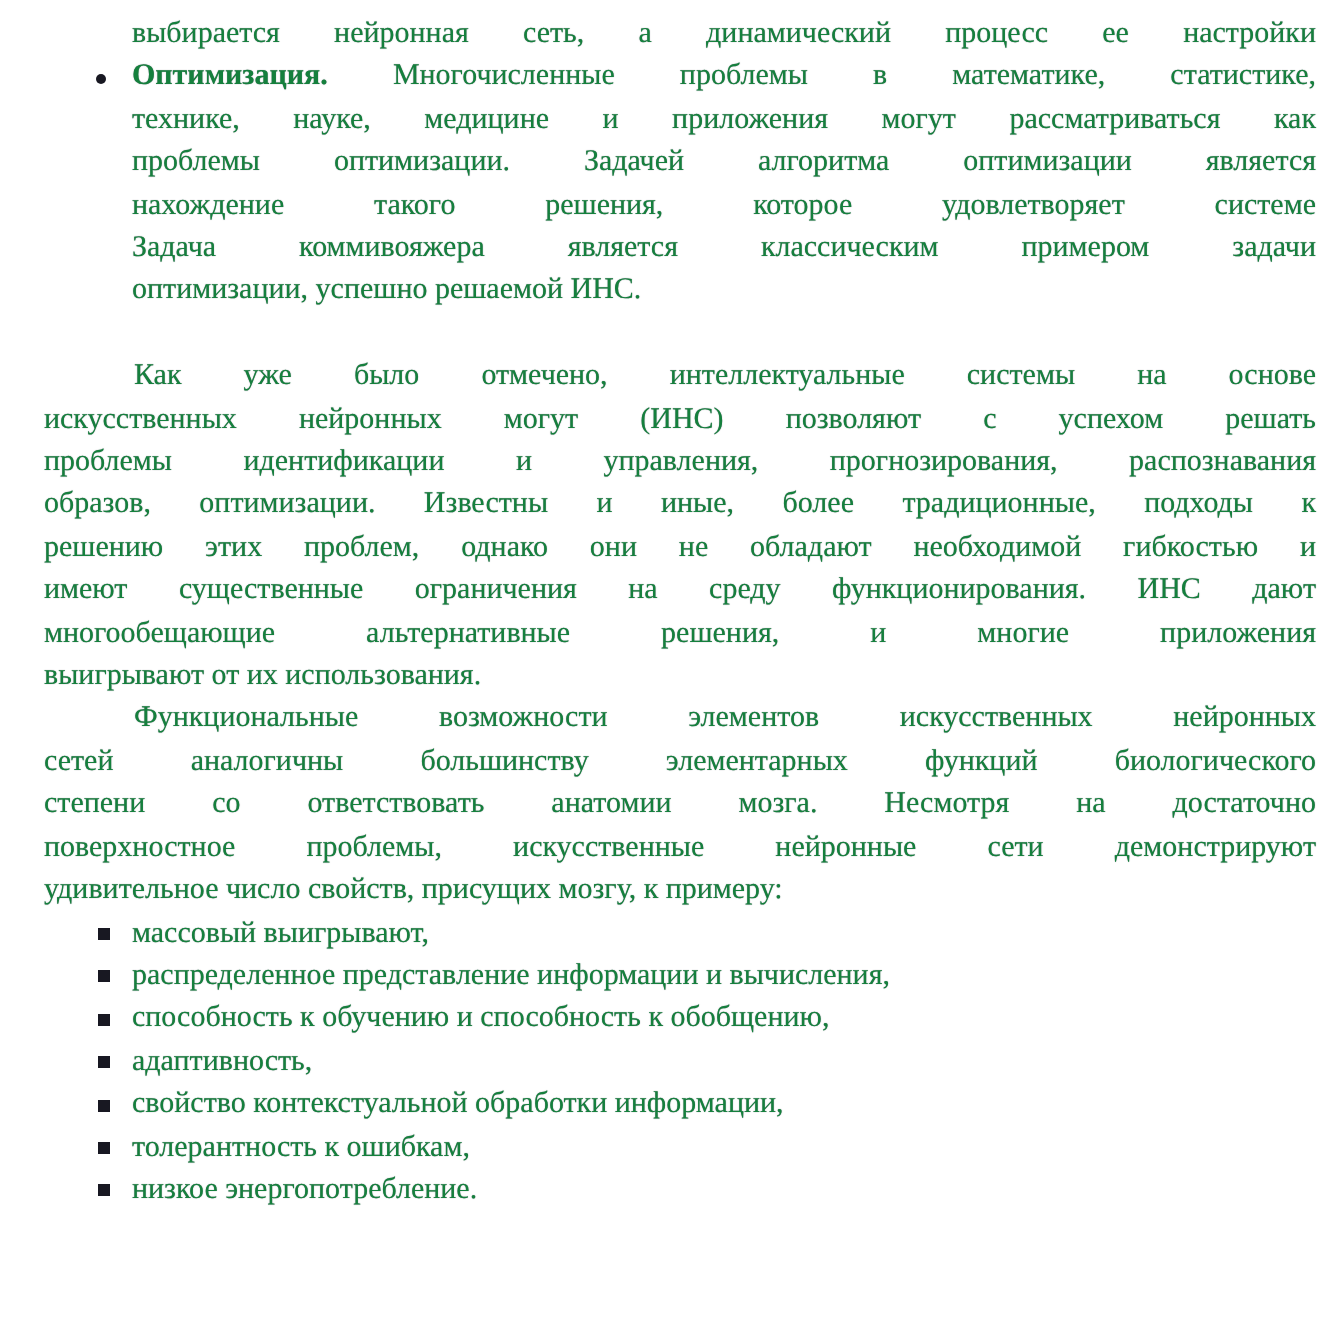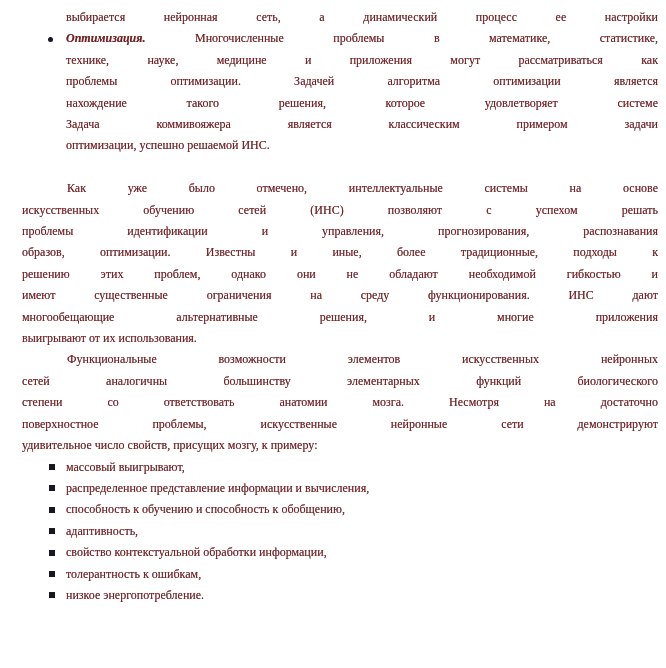--- a/index.html
+++ b/index.html
@@ -4,41 +4,41 @@
 <style>
   * { margin: 0; padding: 0; box-sizing: border-box; }
   html, body { background: #ffffff; }
   .page {
     position: relative;
     width: 666px;
     height: 668px;
     background: #ffffff;
     overflow: hidden;
     font-family: "Liberation Serif", "DejaVu Serif", serif;
-    font-size: 12px;
+    font-size: 15px;
     line-height: 21.4px;
-    color: #7f1d1d;
+    color: #15803d;
     text-shadow: 0 0 0.5px rgba(24,24,44,0.55);
   }
   .textblock { padding: 7px 8px 0 22px; }
   .line { text-align: justify; min-height: 21.4px; }
   .line.j { text-align-last: justify; }
   .line.indent { text-indent: 45px; }
   .li { position: relative; padding-left: 44px; }
   .bullet-round {
     position: absolute; left: 26px; top: 8.5px;
     width: 5px; height: 5px; border-radius: 50%;
     background: #181822;
   }
   .bullet-square {
     position: absolute; left: 27px; top: 7.5px;
     width: 6px; height: 6px;
     background: #181822;
   }
-  .lead { font-style: italic; font-weight: 700; }
+  .lead { font-weight: 700; }
   .spacer { height: 21.4px; }
 </style>
 </head>
 <body>
 
 <div class="page">
   <div class="textblock">
 
     <div class="li">
       <div class="line j">выбирается нейронная сеть, а динамический процесс ее настройки</div>
@@ -51,21 +51,21 @@
       <div class="line j">проблемы оптимизации. Задачей алгоритма оптимизации является</div>
       <div class="line j">нахождение такого решения, которое удовлетворяет системе</div>
       <div class="line j">Задача коммивояжера является классическим примером задачи</div>
       <div class="line">оптимизации, успешно решаемой ИНС.</div>
     </div>
 
     <div class="spacer"></div>
 
     <div>
       <div class="line j indent">Как уже было отмечено, интеллектуальные системы на основе</div>
-      <div class="line j">искусственных обучению сетей (ИНС) позволяют с успехом решать</div>
+      <div class="line j">искусственных нейронных могут (ИНС) позволяют с успехом решать</div>
       <div class="line j">проблемы идентификации и управления, прогнозирования, распознавания</div>
       <div class="line j">образов, оптимизации. Известны и иные, более традиционные, подходы к</div>
       <div class="line j">решению этих проблем, однако они не обладают необходимой гибкостью и</div>
       <div class="line j">имеют существенные ограничения на среду функционирования. ИНС дают</div>
       <div class="line j">многообещающие альтернативные решения, и многие приложения</div>
       <div class="line">выигрывают от их использования.</div>
     </div>
 
     <div>
       <div class="line j indent">Функциональные возможности элементов искусственных нейронных</div>

